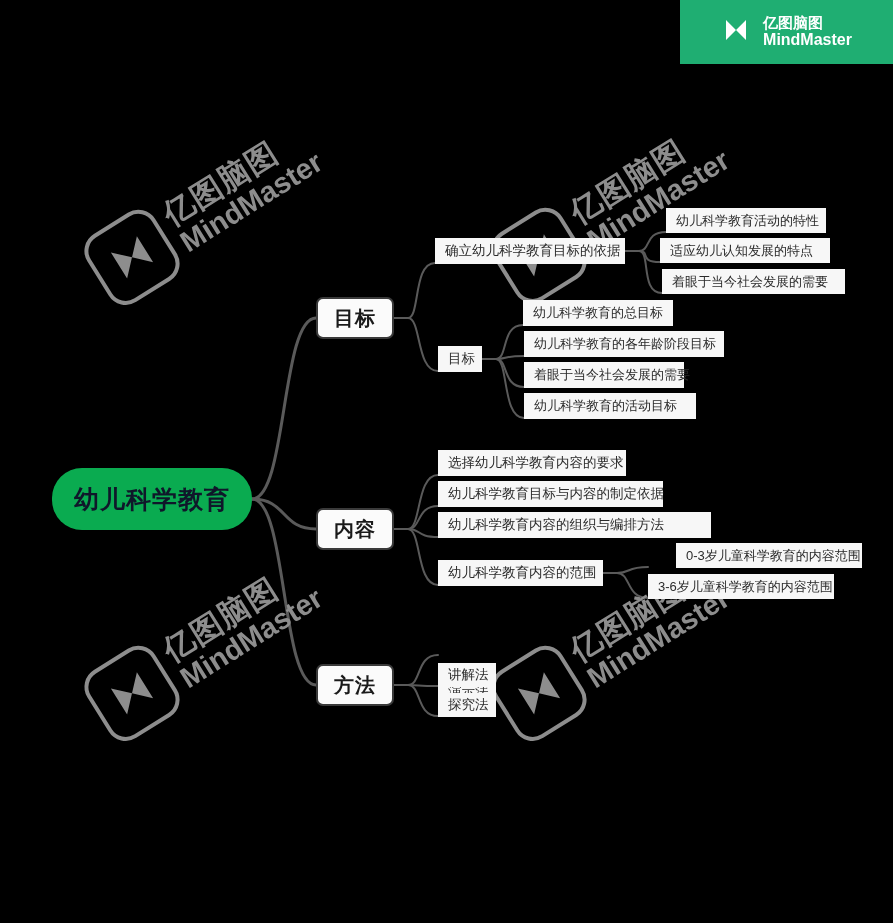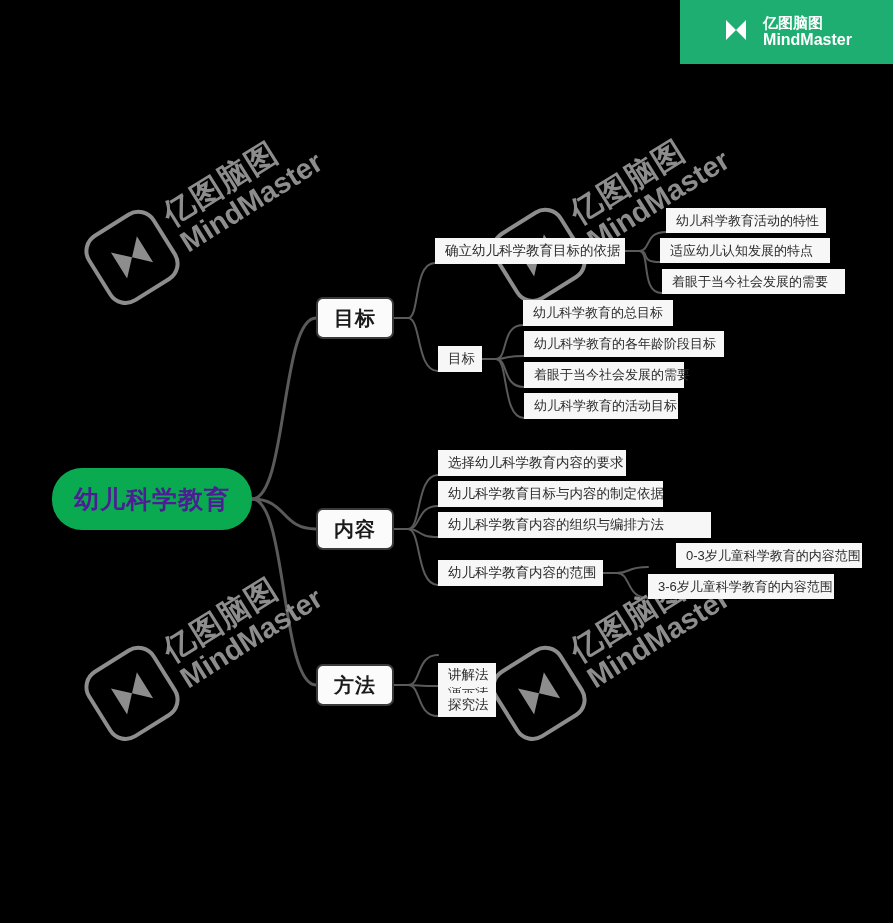--- a/index.html
+++ b/index.html
@@ -93,21 +93,21 @@
     position: absolute;
     box-sizing: border-box;
     display: flex;
     align-items: center;
     white-space: nowrap;
   }
 
   .node-root {
     background: #0aab50;
     border-radius: 30px;
-    color: #4c1d95;
+    color: #0f172a;
     font-size: 25px;
     font-weight: bold;
     justify-content: center;
     letter-spacing: 1px;
   }
 
   .node-main {
     background: #fbfbfb;
     border: 2px solid #3a3a3a;
     border-radius: 7px;
@@ -248,21 +248,21 @@
       </div>
       <div class="node node-leaf" style="left: 523px; top: 300px; width: 150px; height: 26px;">
         <span>幼儿科学教育的总目标</span>
       </div>
       <div class="node node-leaf" style="left: 524px; top: 331px; width: 200px; height: 26px;">
         <span>幼儿科学教育的各年龄阶段目标</span>
       </div>
       <div class="node node-leaf" style="left: 524px; top: 362px; width: 160px; height: 26px;">
         <span>着眼于当今社会发展的需要</span>
       </div>
-      <div class="node node-leaf" style="left: 524px; top: 393px; width: 154px; height: 26px;">
+      <div class="node node-leaf" style="left: 524px; top: 393px; width: 172px; height: 26px;">
         <span>幼儿科学教育的活动目标</span>
       </div>
       <div class="node node-main" style="left: 316px; top: 508px; width: 78px; height: 42px;">
         <span>内容</span>
       </div>
       <div class="node node-sub" style="left: 438px; top: 450px; width: 188px; height: 26px;">
         <span>选择幼儿科学教育内容的要求</span>
       </div>
       <div class="node node-sub" style="left: 438px; top: 481px; width: 225px; height: 26px;">
         <span>幼儿科学教育目标与内容的制定依据</span>

